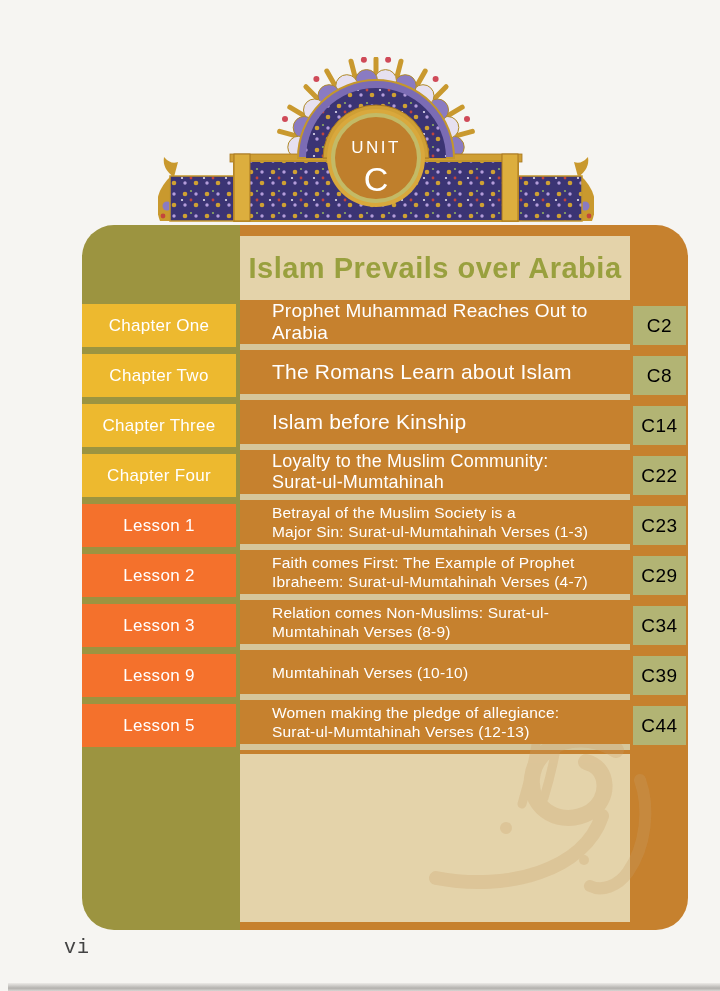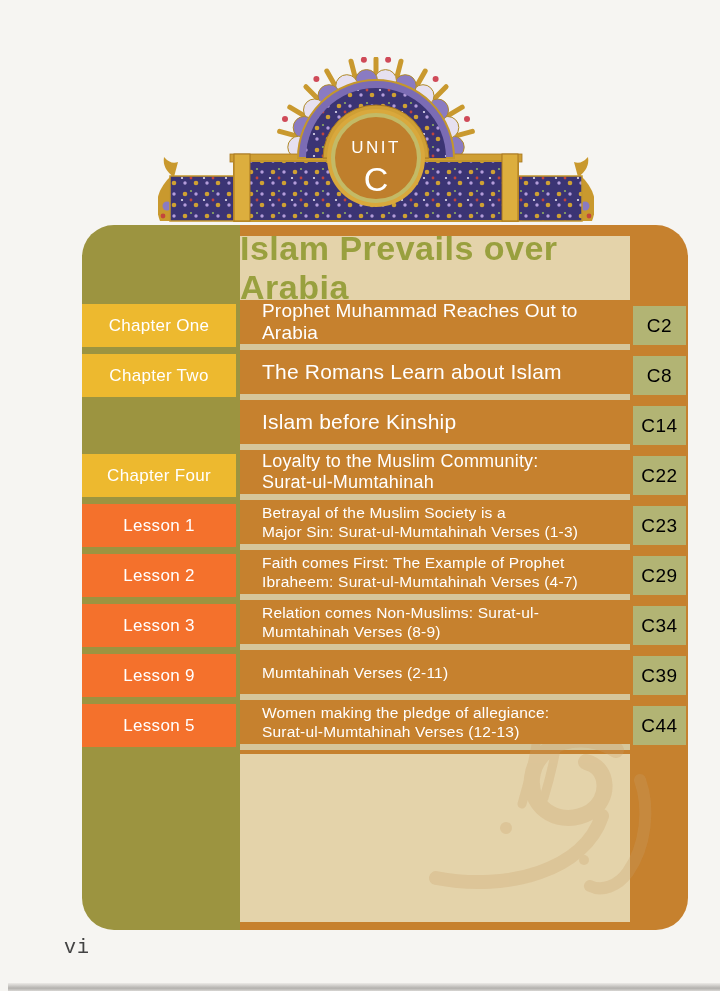--- a/index.html
+++ b/index.html
@@ -16,21 +16,21 @@
     position:absolute;left:74px;top:225px;width:606px;height:705px;
     border-radius:32px;overflow:hidden;
     background:linear-gradient(90deg,var(--olive) 0 158px,var(--panelOrange) 158px 100%);
   }
   .header-cream{
     position:absolute;left:158px;top:11px;width:390px;height:64px;
     background:var(--creamLight);
     display:flex;align-items:center;justify-content:center;
   }
   .header-cream span{
-    color:var(--headerText);font-size:34px;font-weight:700;letter-spacing:.5px;
+    color:var(--headerText);font-size:29px;font-weight:700;letter-spacing:.5px;
   }
   .mid-strip{
     position:absolute;left:158px;top:75px;width:390px;height:450px;
     background:var(--creamGap);
   }
   .bottom-cream{
     position:absolute;left:158px;top:529px;width:390px;height:168px;
     background:var(--creamLight);
   }
 
@@ -39,21 +39,21 @@
     display:flex;align-items:center;justify-content:center;
     color:#fff;font-size:17px;letter-spacing:.3px;
   }
   .row-label.chapter{background:var(--chapterYellow);}
   .row-label.lesson{background:var(--lessonOrange);}
 
   .row-title{
     position:absolute;left:158px;width:390px;height:44px;
     background:var(--panelOrange);
     display:flex;flex-direction:column;justify-content:center;
-    padding-left:22px;box-sizing:border-box;
+    padding-left:32px;box-sizing:border-box;
     color:#fff;letter-spacing:.2px;
   }
   .row-title span{display:block;}
   .size-md span{font-size:19px;line-height:22px;}
   .size-lg span{font-size:21px;line-height:24px;}
   .size-md2 span{font-size:18px;line-height:21px;}
   .size-sm span{font-size:15.5px;line-height:19px;}
 
   .page-ref{
     position:absolute;left:551px;width:53px;height:39px;
@@ -184,20 +184,21 @@
         <path d="M150,12 C 146,40 140,64 134,84" stroke-width="9"></path>
         <path d="M172,6 C 168,34 162,58 156,78" stroke-width="9"></path>
         <path d="M252,60 c10,28 6,66 -12,92 c-10,14 -26,20 -38,14" stroke-width="12"></path>
         <circle cx="118" cy="108" r="6" fill="#c9a06b" stroke="none"></circle>
         <circle cx="196" cy="140" r="5" fill="#c9a06b" stroke="none"></circle>
       </g>
     </svg>
 
     <div class="row-label chapter" style="top:79px">Chapter One</div>
     <div class="row-label chapter" style="top:129px">Chapter Two</div>
+    <div class="row-label chapter" style="top:179px">Chapter Three</div>
     <div class="row-label chapter" style="top:229px">Chapter Four</div>
     <div class="row-label lesson" style="top:279px">Lesson 1</div>
     <div class="row-label lesson" style="top:329px">Lesson 2</div>
     <div class="row-label lesson" style="top:379px">Lesson 3</div>
     <div class="row-label lesson" style="top:429px">Lesson 9</div>
     <div class="row-label lesson" style="top:479px">Lesson 5</div>
 
     <div class="row-title size-md" style="top:75px">
       <span>Prophet Muhammad Reaches Out to Arabia</span>
         <span></span>
@@ -220,21 +221,21 @@
     </div>
     <div class="row-title size-sm" style="top:325px">
       <span>Faith comes First: The Example of Prophet</span>
         <span>Ibraheem: Surat-ul-Mumtahinah Verses (4-7)</span>
     </div>
     <div class="row-title size-sm" style="top:375px">
       <span>Relation comes Non-Muslims: Surat-ul-</span>
         <span>Mumtahinah Verses (8-9)</span>
     </div>
     <div class="row-title size-sm" style="top:425px">
-        <span>Mumtahinah Verses (2-11)</span>
+        <span>Mumtahinah Verses (10-10)</span>
     </div>
     <div class="row-title size-sm" style="top:475px">
       <span>Women making the pledge of allegiance:</span>
         <span>Surat-ul-Mumtahinah Verses (12-13)</span>
     </div>
 
     <div class="page-ref" style="top:81px">C2</div>
     <div class="page-ref" style="top:131px">C8</div>
     <div class="page-ref" style="top:181px">C14</div>
     <div class="page-ref" style="top:231px">C22</div>

